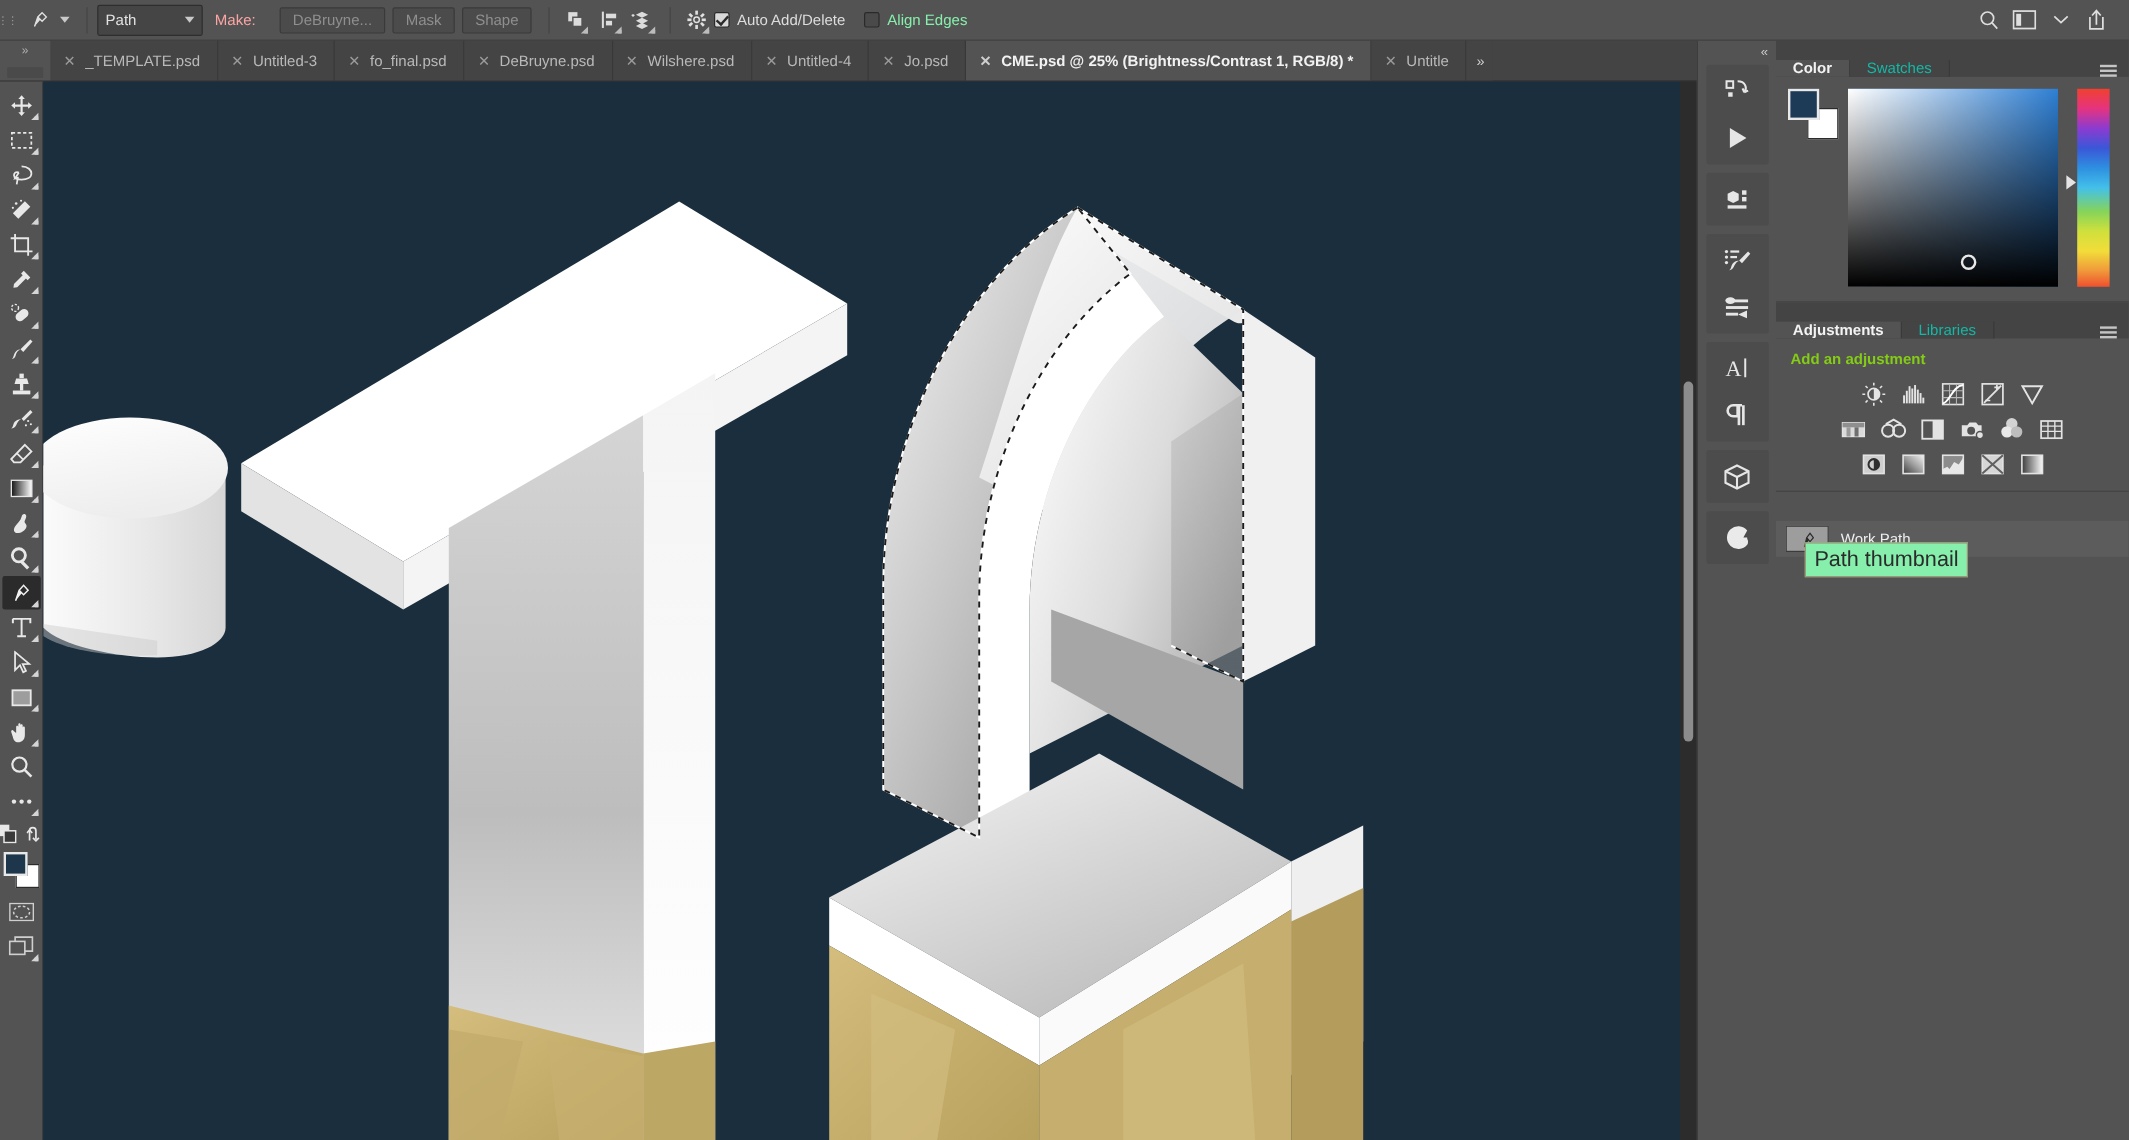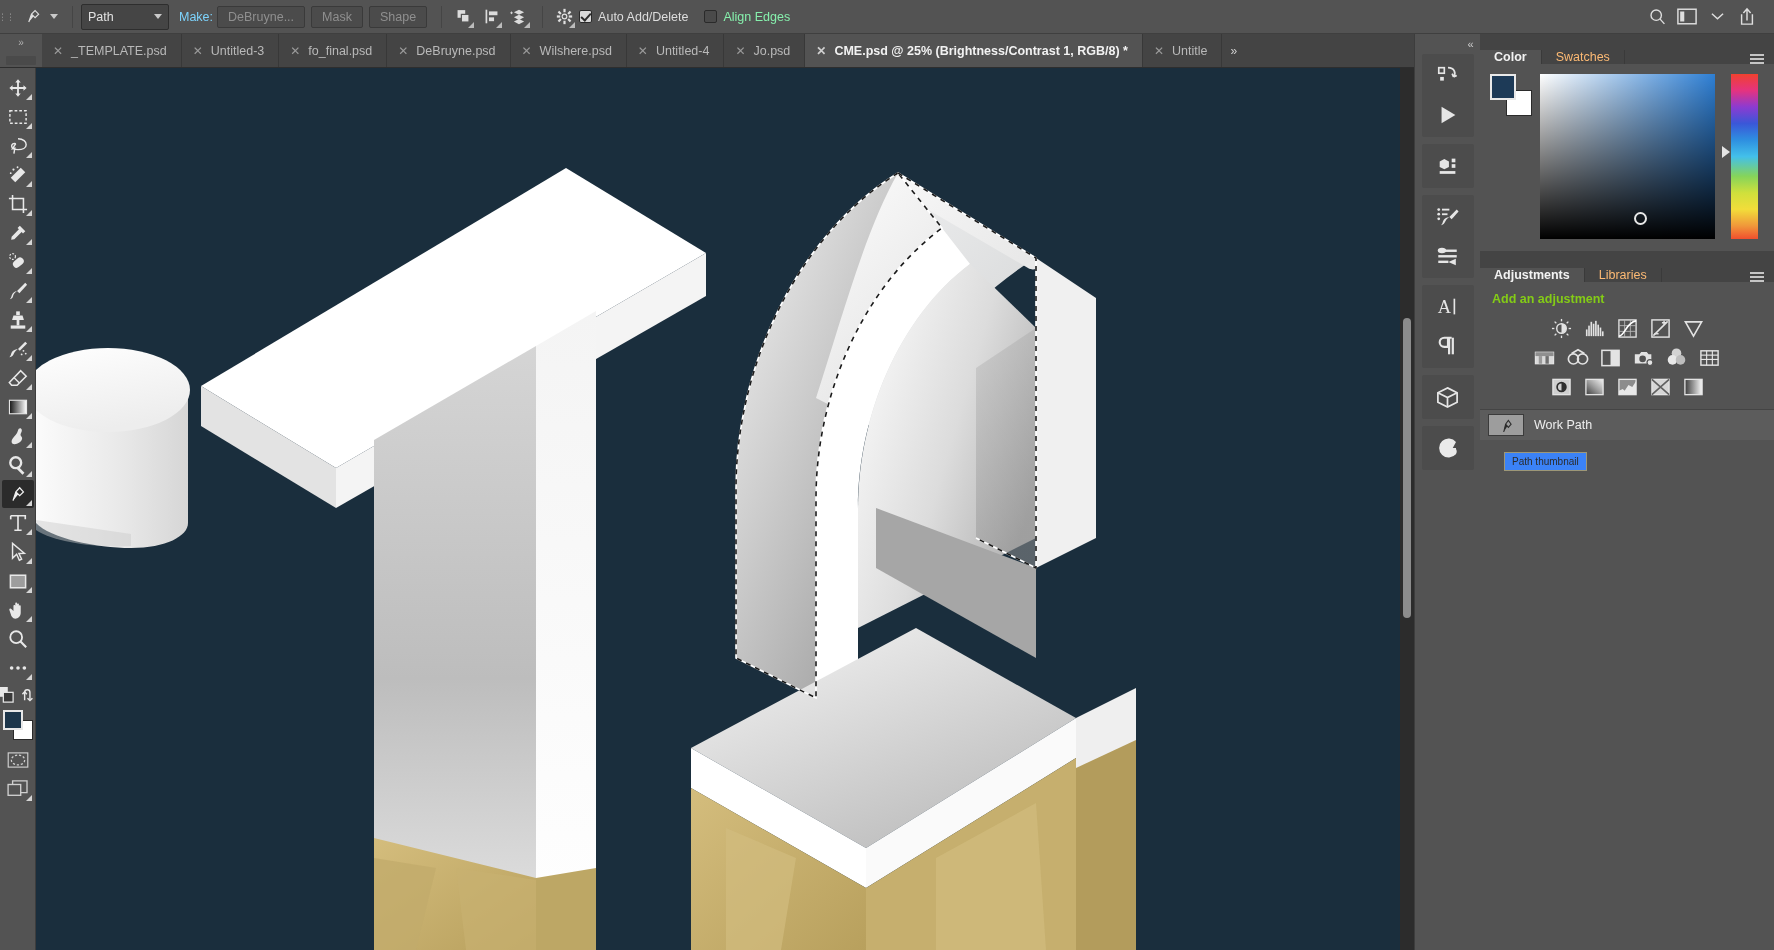--- a/index.html
+++ b/index.html
@@ -25,21 +25,21 @@
   .opt-grip span { font-size:9px; letter-spacing:-1px;}
   .tool-preset { display:flex; align-items:center; padding:0 6px 0 10px; gap:6px; }
   .tool-preset .glyph { width:22px; height:22px; display:flex; align-items:center; justify-content:center;}
   .caret { width:0;height:0;border-left:4px solid transparent;border-right:4px solid transparent;border-top:5px solid #c9c9c9; }
   .vsep { width:1px; height:22px; background:#454545; margin:0 8px; }
   .sel-dd {
     background:#454545; border:1px solid #2e2e2e; border-radius:2px;
     height:22px; width:88px; display:flex; align-items:center;
     padding:12px 6px; justify-content:space-between; color:#e2e2e2; font-size:12.5px;
   }
-  .label-make { margin:0 4px 0 10px; color:#7dd3fc; font-size:12.5px; }
+  .label-make { margin:0 20px 0 10px; color:#fca5a5; font-size:12.5px; }
   .btn-opt {
     background:#4b4b4b; border:1px solid #3a3a3a; border-radius:2px;
     height:22px; padding:0 10px; display:flex;align-items:center;
     color:#8f8f8f; font-size:12.5px; margin-right:6px;
   }
   .iconbtn { width:26px; height:24px; display:flex;align-items:center;justify-content:center; margin-right:2px; position:relative;}
   .iconbtn .corner{position:absolute;right:2px;bottom:1px;width:0;height:0;border-left:3px solid transparent;border-top:3px solid transparent;border-right:3px solid #bcbcbc;border-bottom:3px solid #bcbcbc;}
   .chk-wrap { display:flex; align-items:center; gap:6px; margin-right:16px; }
   .chk { width:13px;height:13px;background:#d9d9d9;border:1px solid #2a2a2a;border-radius:2px;position:relative;}
   .chk:after{content:"";position:absolute;left:3px;top:0px;width:4px;height:8px;border:solid #2b2b2b;border-width:0 2px 2px 0;transform:rotate(42deg);}
@@ -103,21 +103,21 @@
   .rail-collapse{width:66px;height:20px;display:flex;align-items:center;justify-content:flex-end;padding-right:8px;color:#cdcdcd;font-size:11px;letter-spacing:-1px;}
   .rail-group{width:52px;background:#4c4c4c;border-radius:2px;margin-bottom:7px;padding:4px 0;display:flex;flex-direction:column;align-items:center;gap:3px;}
   .rail-btn{width:42px;height:36px;display:flex;align-items:center;justify-content:center;border-radius:2px;}
 
   
   .dock {
     position:absolute; left:1480px; top:34px; width:294px; height:916px;
     background:#535353; display:flex; flex-direction:column;
   }
   .panel-tabs{display:flex;align-items:flex-end;height:30px;background:#444;position:relative;}
-  .ptab{display:flex;align-items:center;padding:0 14px;font-size:12.5px;color:#fdba74;background:#444;border-right:1px solid #3a3a3a;}
+  .ptab{display:flex;align-items:center;padding:0 14px;font-size:12.5px;color:#14b8a6;background:#444;border-right:1px solid #3a3a3a;}
   .ptab.active{background:#535353;color:#f3f3f3;font-weight:bold;}
   .pmenu{margin-left:auto;display:flex;align-items:center;padding:0 10px;}
   .burger{width:14px;height:10px;display:flex;flex-direction:column;justify-content:space-between;}
   .burger i{display:block;height:2px;background:#c5c5c5;}
 
   
   .color-body{background:#535353;padding:10px 10px 12px 10px;display:flex;gap:8px;}
   .swatch-stack{position:relative;width:42px;height:42px;flex:0 0 42px;}
   .swatch-stack .bg{position:absolute;right:0;bottom:0;width:26px;height:26px;background:#fff;border:1px solid #2b2b2b;}
   .swatch-stack .fg{position:absolute;left:0;top:0;width:26px;height:26px;background:#1d3a57;border:2px solid #e9e9e9;}
@@ -130,26 +130,26 @@
   .hue-arrow{position:absolute;left:-9px;top:72px;width:0;height:0;border-top:6px solid transparent;border-bottom:6px solid transparent;border-left:8px solid #e4e4e4;}
 
   
   .adj-body{background:#535353;padding:8px 0 8px 0;}
   .adj-title{font-size:12.5px;color:#84cc16;padding:2px 12px 8px 12px;font-weight:bold;}
   .adj-row{display:flex;justify-content:center;gap:10px;padding:3px 0;}
   .adj-ico{width:23px;height:23px;display:flex;align-items:center;justify-content:center;}
 
   
   .paths-body{background:#535353;flex:1;position:relative;}
-  .path-row{display:flex;align-items:center;gap:10px;height:30px;padding:0 8px;background:#5c5c5c;}
+  .path-row{display:flex;align-items:center;gap:10px;height:30px;padding:0 8px;background:#5c5c5c;margin-top:24px;}
   .path-thumb{width:36px;height:22px;background:#9d9d9d;border:1px solid #3b3b3b;display:flex;align-items:center;justify-content:center;}
   .path-name{font-size:12.5px;color:#eee;}
   .tooltip{
     position:absolute; left:24px; top:42px;
-    background:#3b82f6; color:#2b2b2b; font-size:10px;
+    background:#86efac; color:#2b2b2b; font-size:18px;
     padding:3px 7px; border:1px solid #9d9777; white-space:nowrap;
   }
   .dock-sep{height:1px;background:#444;}
 </style>
 </head>
 <body>
 
 <div id="app">
 
   <div class="options-bar">

